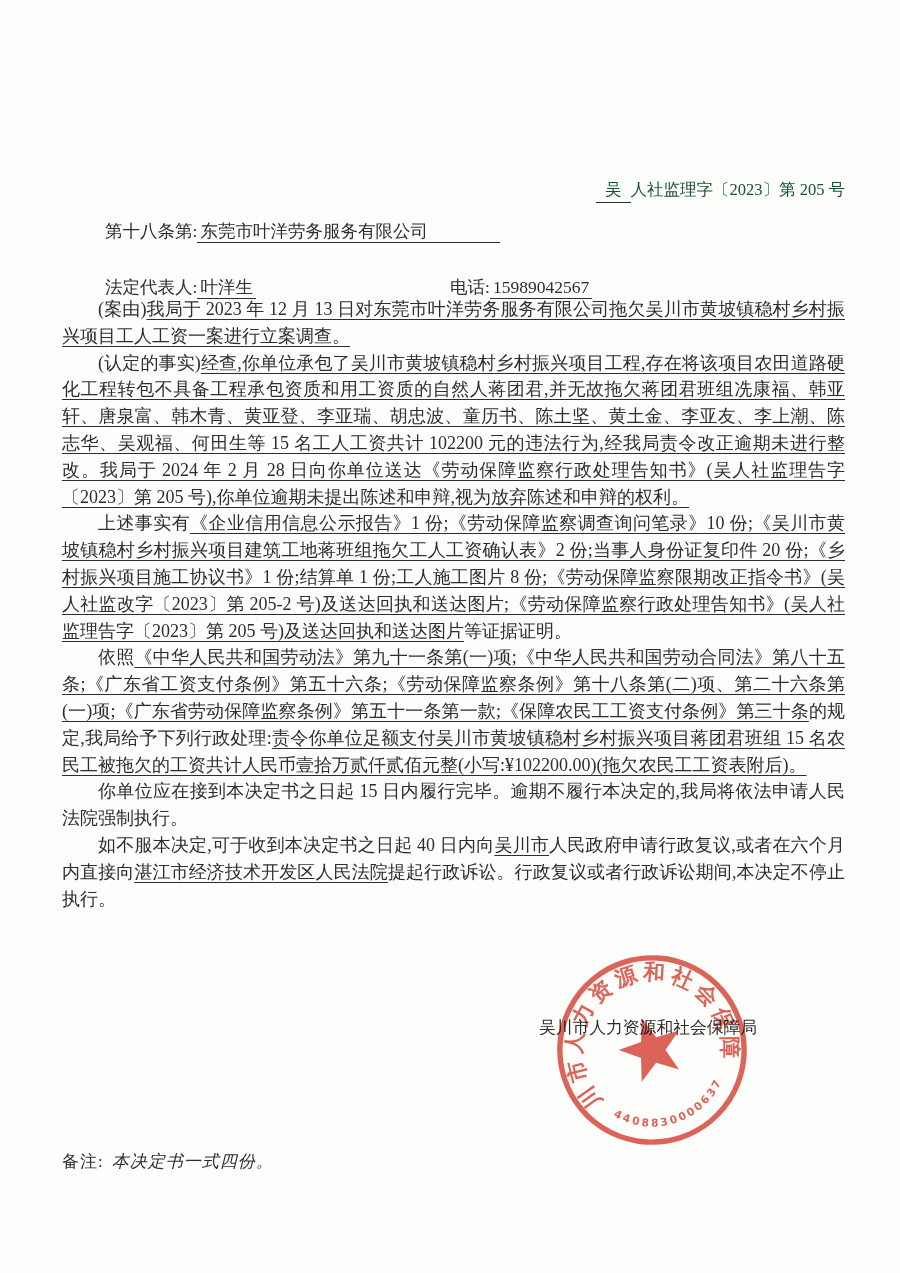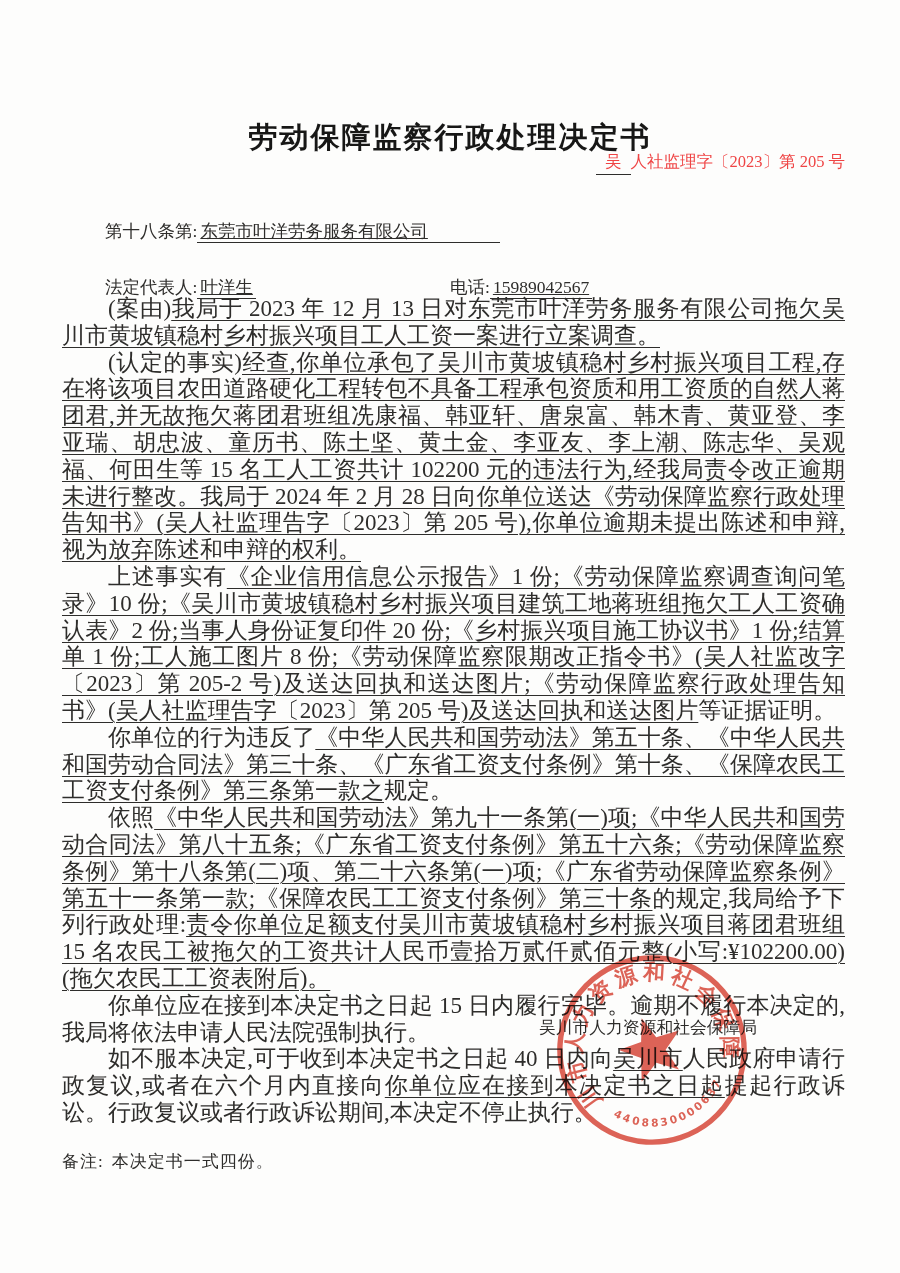--- a/index.html
+++ b/index.html
@@ -17,47 +17,46 @@
     position: absolute;
     top: 118px; left: 0; right: 0;
     text-align: center;
     font-size: 29px;
     font-weight: 700;
     letter-spacing: 2px;
     color: #171716;
   }
   .doc-number {
     position: absolute;
-    top: 151px; right: 55px;
+    top: 179px; right: 55px;
     font-size: 16.5px;
-    color: #ef4444;
+    color: #14532d;
   }
   .docno-prefix {
     display: inline-block;
     border-bottom: 1.2px solid #2e2d2b;
     padding: 0 9px 1px 9px;
   }
   .info-row { position: absolute; left: 105px; font-size: 17.5px; white-space: nowrap; }
   .row-unit  { top: 219px; }
   .row-addr  { top: 247px; }
   .row-legal { top: 275px; width: 740px; }
   .fv {
     display: inline-block;
     border-bottom: 1.2px solid #2e2d2b;
     padding: 0 3px 1px 3px;
     line-height: 1.15;
-    text-decoration: underline;
   }
   .fv-unit { padding-right: 72px; }
   .phone-group { position: absolute; left: 345px; top: 0; }
   .body-text {
     position: absolute;
     top: 296px; left: 62px;
     width: 783px;
-    font-size: 23px;
+    font-size: 18px;
     line-height: 26.8px;
     text-align: justify;
     text-justify: inter-ideograph;
   }
   .body-text p { margin: 0; text-indent: 2em; }
   .u {
     text-decoration: underline;
     text-underline-offset: 4px;
     text-decoration-thickness: 1.1px;
   }
@@ -80,28 +79,27 @@
     z-index: 2;
     pointer-events: none;
   }
   .seal text { fill: #d8493a; }
   .note {
     position: absolute;
     top: 1150px; left: 62px;
     font-size: 17px;
     letter-spacing: 1px;
   }
-  .note .note-text { margin-left: 8px; }
+  .note .note-text { margin-left: 8px; font-style: italic; }
 </style>
 </head>
 <body>
 
 <div class="page">
 
-  <div class="doc-title">劳动保障监察行政处理决定书</div>
 
   <div class="doc-number">
     <span class="docno-prefix">吴</span><span>人社监理字〔2023〕第 205 号</span>
   </div>
 
   <div class="info-row row-unit">
     <span>第十八条第:</span><span class="fv fv-unit">东莞市叶洋劳务服务有限公司</span>
   </div>
 
 
@@ -109,24 +107,23 @@
     <span>法定代表人:</span><span class="fv">叶洋生</span>
     <span class="phone-group">
       <span>电话:</span><span class="fv">15989042567</span>
     </span>
   </div>
 
   <div class="body-text">
     <p><span>(案由)</span><span class="u">我局于 2023 年 12 月 13 日对东莞市叶洋劳务服务有限公司拖欠吴川市黄坡镇稳村乡村振兴项目工人工资一案进行立案调查。</span></p>
     <p><span>(认定的事实)</span><span class="u">经查,你单位承包了吴川市黄坡镇稳村乡村振兴项目工程,存在将该项目农田道路硬化工程转包不具备工程承包资质和用工资质的自然人蒋团君,并无故拖欠蒋团君班组冼康福、韩亚轩、唐泉富、韩木青、黄亚登、李亚瑞、胡忠波、童历书、陈土坚、黄土金、李亚友、李上潮、陈志华、吴观福、何田生等 15 名工人工资共计 102200 元的违法行为,经我局责令改正逾期未进行整改。我局于 2024 年 2 月 28 日向你单位送达《劳动保障监察行政处理告知书》(吴人社监理告字〔2023〕第 205 号),你单位逾期未提出陈述和申辩,视为放弃陈述和申辩的权利。</span></p>
     <p><span>上述事实有</span><span class="u">《企业信用信息公示报告》1 份;《劳动保障监察调查询问笔录》10 份;《吴川市黄坡镇稳村乡村振兴项目建筑工地蒋班组拖欠工人工资确认表》2 份;当事人身份证复印件 20 份;《乡村振兴项目施工协议书》1 份;结算单 1 份;工人施工图片 8 份;《劳动保障监察限期改正指令书》(吴人社监改字〔2023〕第 205-2 号)及送达回执和送达图片;《劳动保障监察行政处理告知书》(吴人社监理告字〔2023〕第 205 号)及送达回执和送达图片</span><span>等证据证明。</span></p>
-    <p><span>你单位的行为违反了</span><span class="u">《中华人民共和国劳动法》第五十条、《中华人民共和国劳动合同法》第三十条、《广东省工资支付条例》第十条、《保障农民工工资支付条例》第三条第一款之</span><span>规定。</span></p>
     <p><span>依照</span><span class="u">《中华人民共和国劳动法》第九十一条第(一)项;《中华人民共和国劳动合同法》第八十五条;《广东省工资支付条例》第五十六条;《劳动保障监察条例》第十八条第(二)项、第二十六条第(一)项;《广东省劳动保障监察条例》第五十一条第一款;《保障农民工工资支付条例》第三十条</span><span>的规定,我局给予下列行政处理:</span><span class="u">责令你单位足额支付吴川市黄坡镇稳村乡村振兴项目蒋团君班组 15 名农民工被拖欠的工资共计人民币壹拾万贰仟贰佰元整(小写:¥102200.00)(拖欠农民工工资表附后)。</span></p>
     <p><span>你单位应在接到本决定书之日起 15 日内履行完毕。逾期不履行本决定的,我局将依法申请人民法院强制执行。</span></p>
-    <p><span>如不服本决定,可于收到本决定书之日起 40 日内向</span><span class="u">吴川市</span><span>人民政府申请行政复议,或者在六个月内直接向</span><span class="u">你单位应在接到本决定书之日起</span><span>提起行政诉讼。行政复议或者行政诉讼期间,本决定不停止执行。</span></p>
+    <p><span>如不服本决定,可于收到本决定书之日起 40 日内向</span><span class="u">吴川市</span><span>人民政府申请行政复议,或者在六个月内直接向</span><span class="u">湛江市经济技术开发区人民法院</span><span>提起行政诉讼。行政复议或者行政诉讼期间,本决定不停止执行。</span></p>
   </div>
 
   <div class="signature">
     <div>吴川市人力资源和社会保障局</div>
   </div>
 
   <svg class="seal" viewBox="0 0 200 200" xmlns="http://www.w3.org/2000/svg">
     <defs>
       <path id="ringPath" d="M 32.3,124.6 A 72,72 0 1 1 167.7,124.6" fill="none"></path>
       <path id="codePath" d="M 36.1,144.8 A 78,78 0 0 0 163.9,144.8" fill="none"></path>

